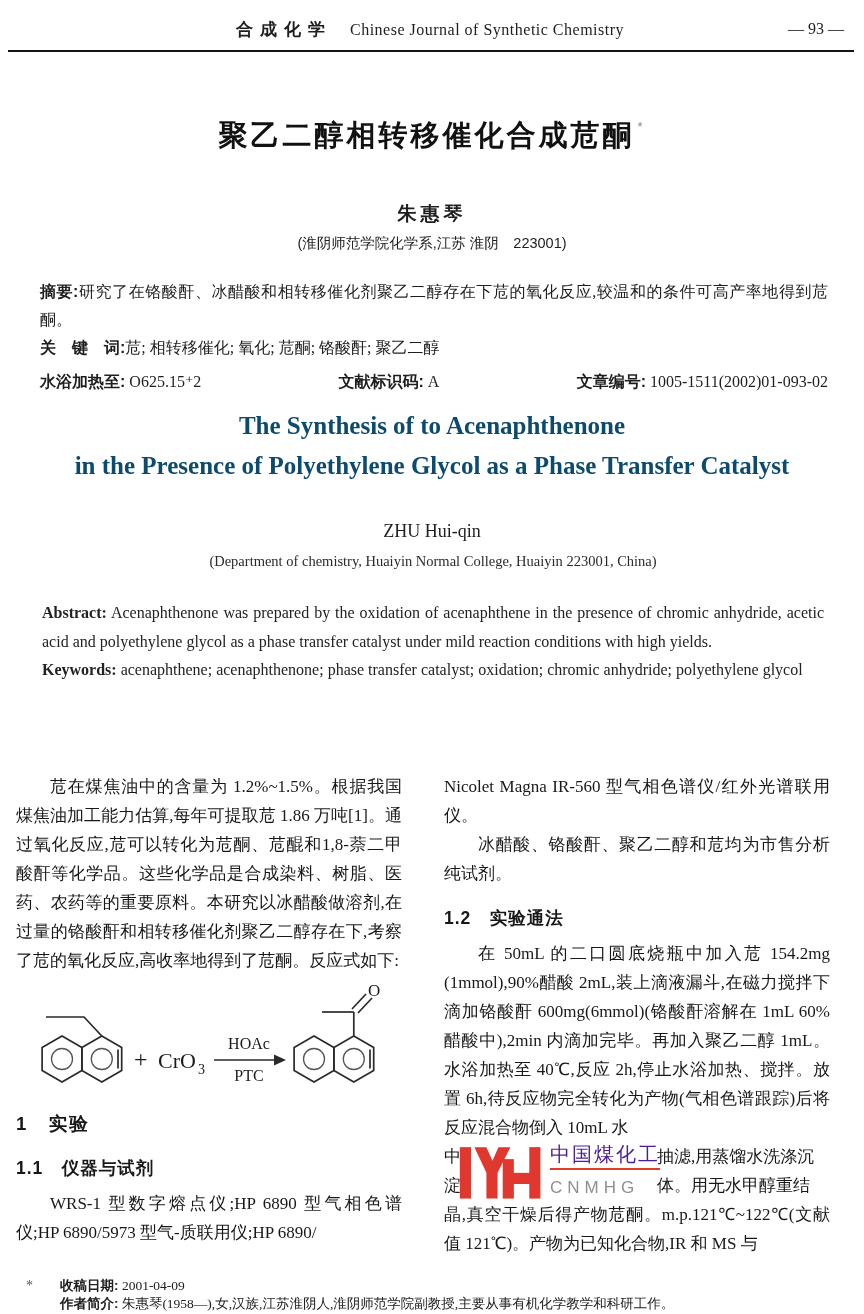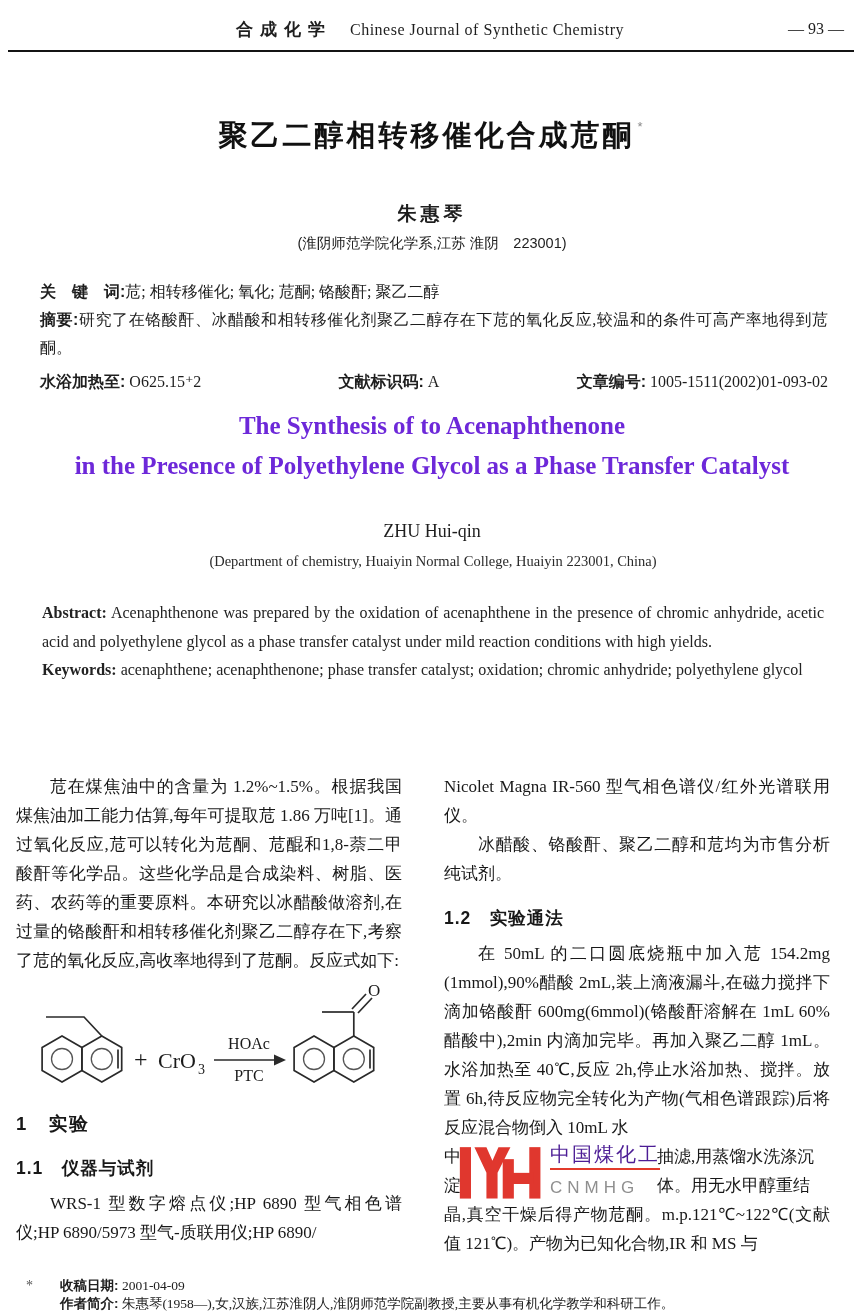--- a/index.html
+++ b/index.html
@@ -29,21 +29,21 @@
   .affil-cn { position:absolute; top:234px; left:0; right:0; text-align:center; font-size:14.5px; }
 
   
   .meta-cn { position:absolute; top:278px; left:40px; right:36px; font-size:16px; line-height:28px; text-align:justify; }
   .meta-cn .lbl { font-family:"Liberation Sans", sans-serif; font-weight:700; }
   .meta-row { display:flex; justify-content:space-between; margin-top:6px; }
   .meta-row .grp { white-space:nowrap; }
 
   
   .title-en { position:absolute; top:406px; left:0; right:0; text-align:center;
-    font-family:"Liberation Serif", serif; font-weight:700; font-size:25px; line-height:40px; color:#6d28d9; }
+    font-family:"Liberation Serif", serif; font-weight:700; font-size:25px; line-height:40px; color:#0c4a6e; }
   .author-en { position:absolute; top:521px; left:0; right:0; text-align:center; font-size:18px; font-family:"Liberation Serif", serif; }
   .affil-en { position:absolute; top:553px; left:2px; right:0; text-align:center; font-size:14.5px; font-family:"Liberation Serif", serif; color:#2a2a2a; }
   .abstract-en { position:absolute; top:599px; left:42px; right:40px;
     font-family:"Liberation Serif", serif; font-size:16px; line-height:28.5px; text-align:justify; color:#222; }
   .abstract-en .lbl { font-weight:700; }
   .abstract-en p + p { margin-top:0; }
 
   
   .columns { position:absolute; top:772px; left:16px; right:34px; display:flex; gap:42px; }
   .col { width:398px; font-size:17px; line-height:29px; text-align:justify; color:#181818; }
@@ -88,22 +88,22 @@
   </div>
   <div class="header-rule"></div>
 
   <div class="title-cn">
     <span>聚乙二醇相转移催化合成苊酮</span><sup>*</sup>
   </div>
   <div class="author-cn">朱惠琴</div>
   <div class="affil-cn cjk">(淮阴师范学院化学系,江苏 淮阴　223001)</div>
 
   <div class="meta-cn">
+    <p><span class="lbl">摘要:</span><span>研究了在铬酸酐、冰醋酸和相转移催化剂聚乙二醇存在下苊的氧化反应,较温和的条件可高产率地得到苊酮。</span></p>
     <p><span class="lbl">关　键　词:</span><span>苊; 相转移催化; 氧化; 苊酮; 铬酸酐; 聚乙二醇</span></p>
-    <p><span class="lbl">摘要:</span><span>研究了在铬酸酐、冰醋酸和相转移催化剂聚乙二醇存在下苊的氧化反应,较温和的条件可高产率地得到苊酮。</span></p>
     <div class="meta-row">
       <span class="grp"><span class="lbl">水浴加热至:</span> <span class="serif">O625.15⁺2</span></span>
       <span class="grp"><span class="lbl">文献标识码:</span> <span class="serif">A</span></span>
       <span class="grp"><span class="lbl">文章编号:</span> <span class="serif">1005-1511(2002)01-093-02</span></span>
     </div>
   </div>
 
   <div class="title-en">
     <div>The Synthesis of to Acenaphthenone</div>
     <div>in the Presence of Polyethylene Glycol as a Phase Transfer Catalyst</div>

